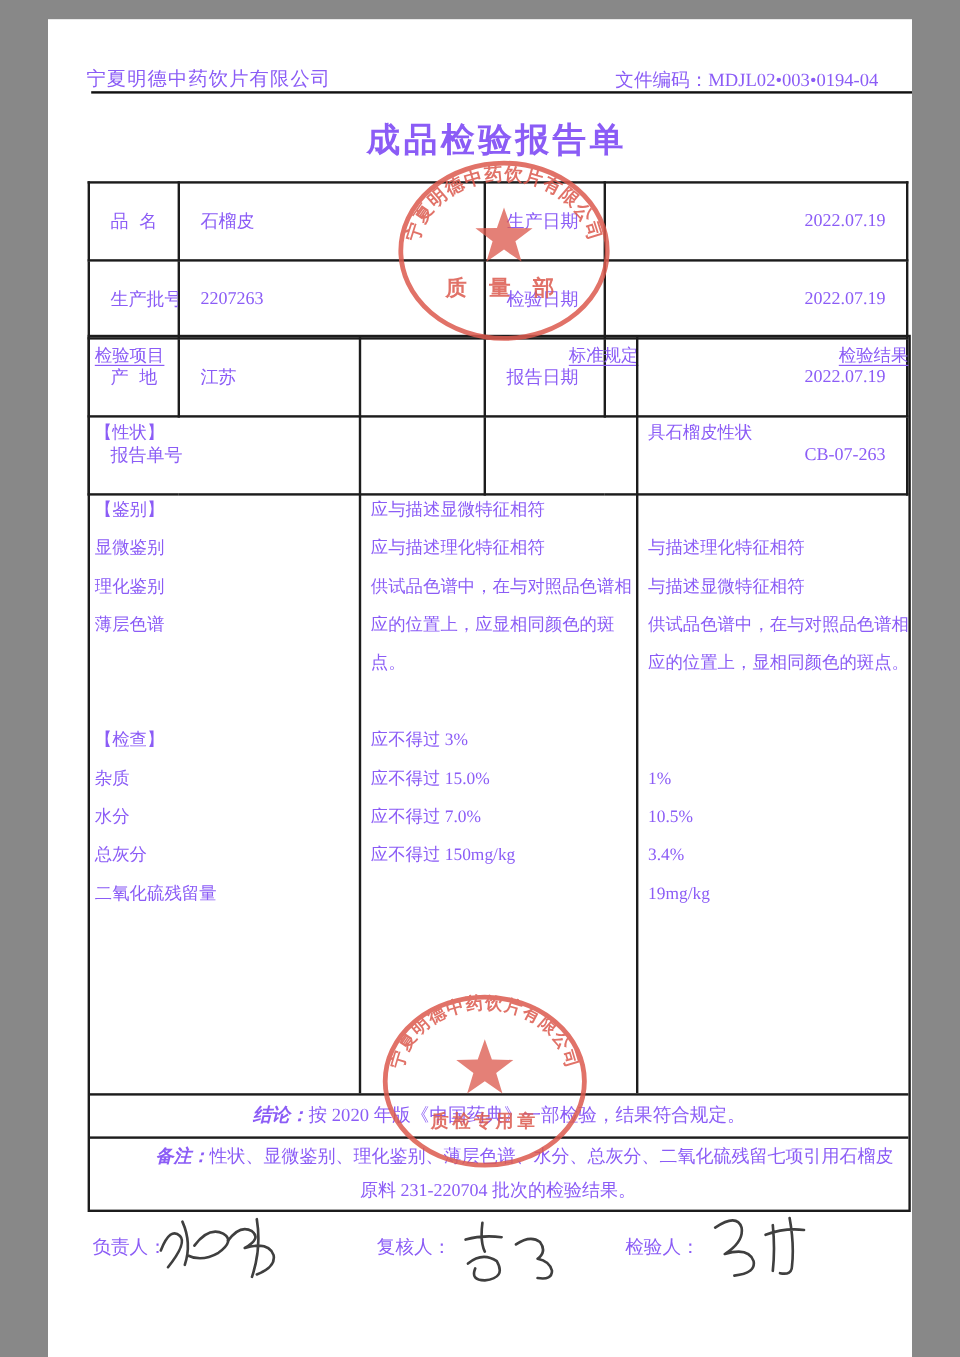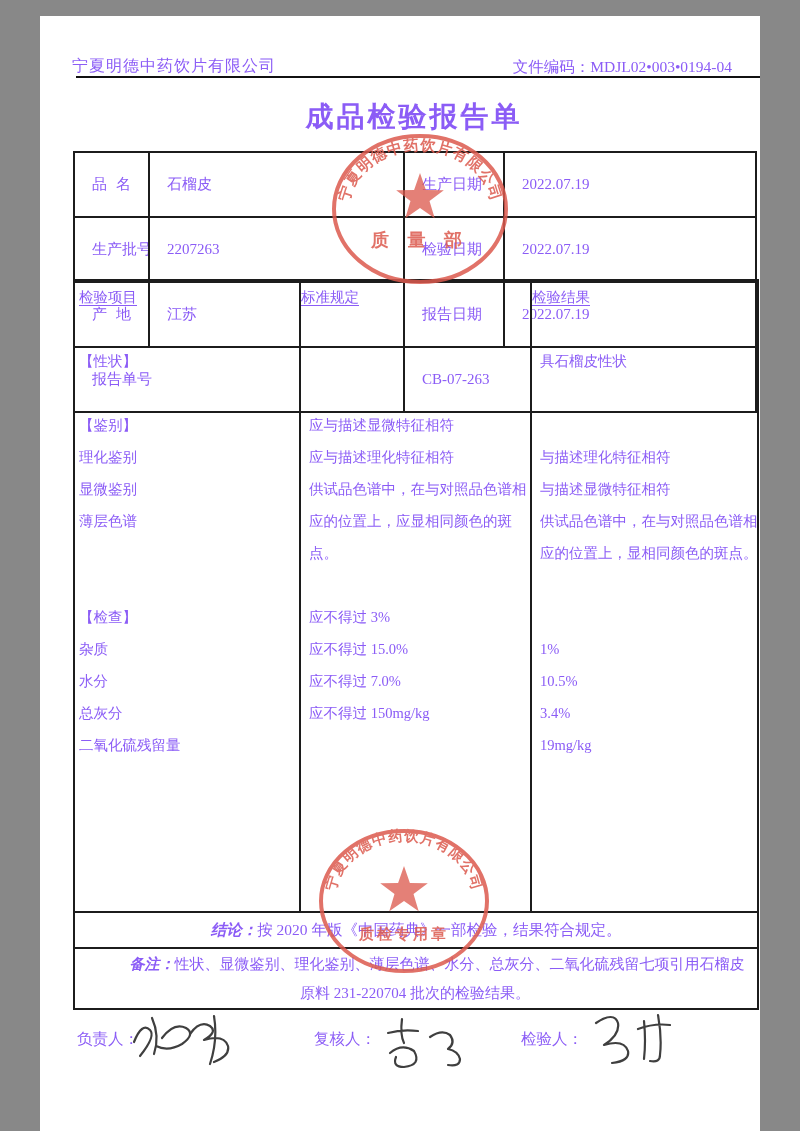--- a/index.html
+++ b/index.html
@@ -14,34 +14,34 @@
   
   .title{position:absolute;left:33px;top:82px;width:682px;text-align:center;
     font-size:28px;font-weight:bold;letter-spacing:3px;}
   
   table.info{position:absolute;left:33px;top:135px;width:682px;border-collapse:collapse;
     table-layout:fixed;font-size:15px;}
   table.info td{border:2px solid #1c1c1c;height:29px;padding:17px;overflow:hidden;white-space:nowrap;}
   td.c-lab{padding:0 9px;text-align:justify;text-align-last:justify;}
   td.c-val{padding-left:10px;}
   td.c-lab2{padding-left:8px;}
-  td.c-val2{padding-left:9px;}
+  td.c-val2{padding-left:9px;text-align:right;}
   td.c-repno{padding-left:8px;}
   
   .doc-table{position:absolute;left:33px;top:263px;width:682px;border:2px solid #1c1c1c;}
   .main-grid{position:relative;height:630px;}
   .col{position:absolute;top:0;bottom:0;}
   .col1{left:0;width:224px;}
   .col2{left:224px;width:231px;border-left:2px solid #1c1c1c;}
   .col3{left:455px;width:225px;border-left:2px solid #1c1c1c;}
   .ln{height:32px;line-height:32px;font-size:14.5px;padding-left:8px;white-space:nowrap;overflow:visible;}
   .col1 .ln{padding-left:4px;}
   .ln.head{white-space:nowrap;}
   .ln.head span{text-decoration:underline;text-underline-offset:3px;}
-  .ln.center{text-align:left;padding-left:0;}
+  .ln.center{text-align:right;padding-left:0;}
   .ln.wrap{height:auto;line-height:32px;white-space:normal;width:218px;word-break:break-all;}
   .row-conclusion{height:34px;line-height:34px;border-top:2px solid #1c1c1c;
     text-align:center;font-size:15.5px;}
   .row-conclusion b,.row-remark b{font-weight:bold;font-style:italic;}
   .row-remark{height:58px;border-top:2px solid #1c1c1c;padding:1px 8px 0 6px;
     font-size:15px;line-height:29px;text-indent:44px;text-align:center;}
   
   .sig-label{position:absolute;top:1013px;font-size:15.5px;}
   .sig-svg{position:absolute;}
   .sig-svg path{fill:none;stroke:#3f3f3f;stroke-width:2.2;stroke-linecap:round;stroke-linejoin:round;}
@@ -93,22 +93,22 @@
   </table>
 
   <div class="doc-table">
     <div class="main-grid">
       <div class="col col1" id="col1">
           <div class="ln head"><span>检验项目</span></div>
           <div class="ln"></div>
           <div class="ln">【性状】</div>
           <div class="ln"></div>
           <div class="ln">【鉴别】</div>
+          <div class="ln">显微鉴别</div>
           <div class="ln">理化鉴别</div>
-          <div class="ln">显微鉴别</div>
           <div class="ln">薄层色谱</div>
           <div class="ln"></div>
           <div class="ln"></div>
           <div class="ln">【检查】</div>
           <div class="ln">杂质</div>
           <div class="ln">水分</div>
           <div class="ln">总灰分</div>
           <div class="ln">二氧化硫残留量</div>
         </div>
       <div class="col col2" id="col2">

